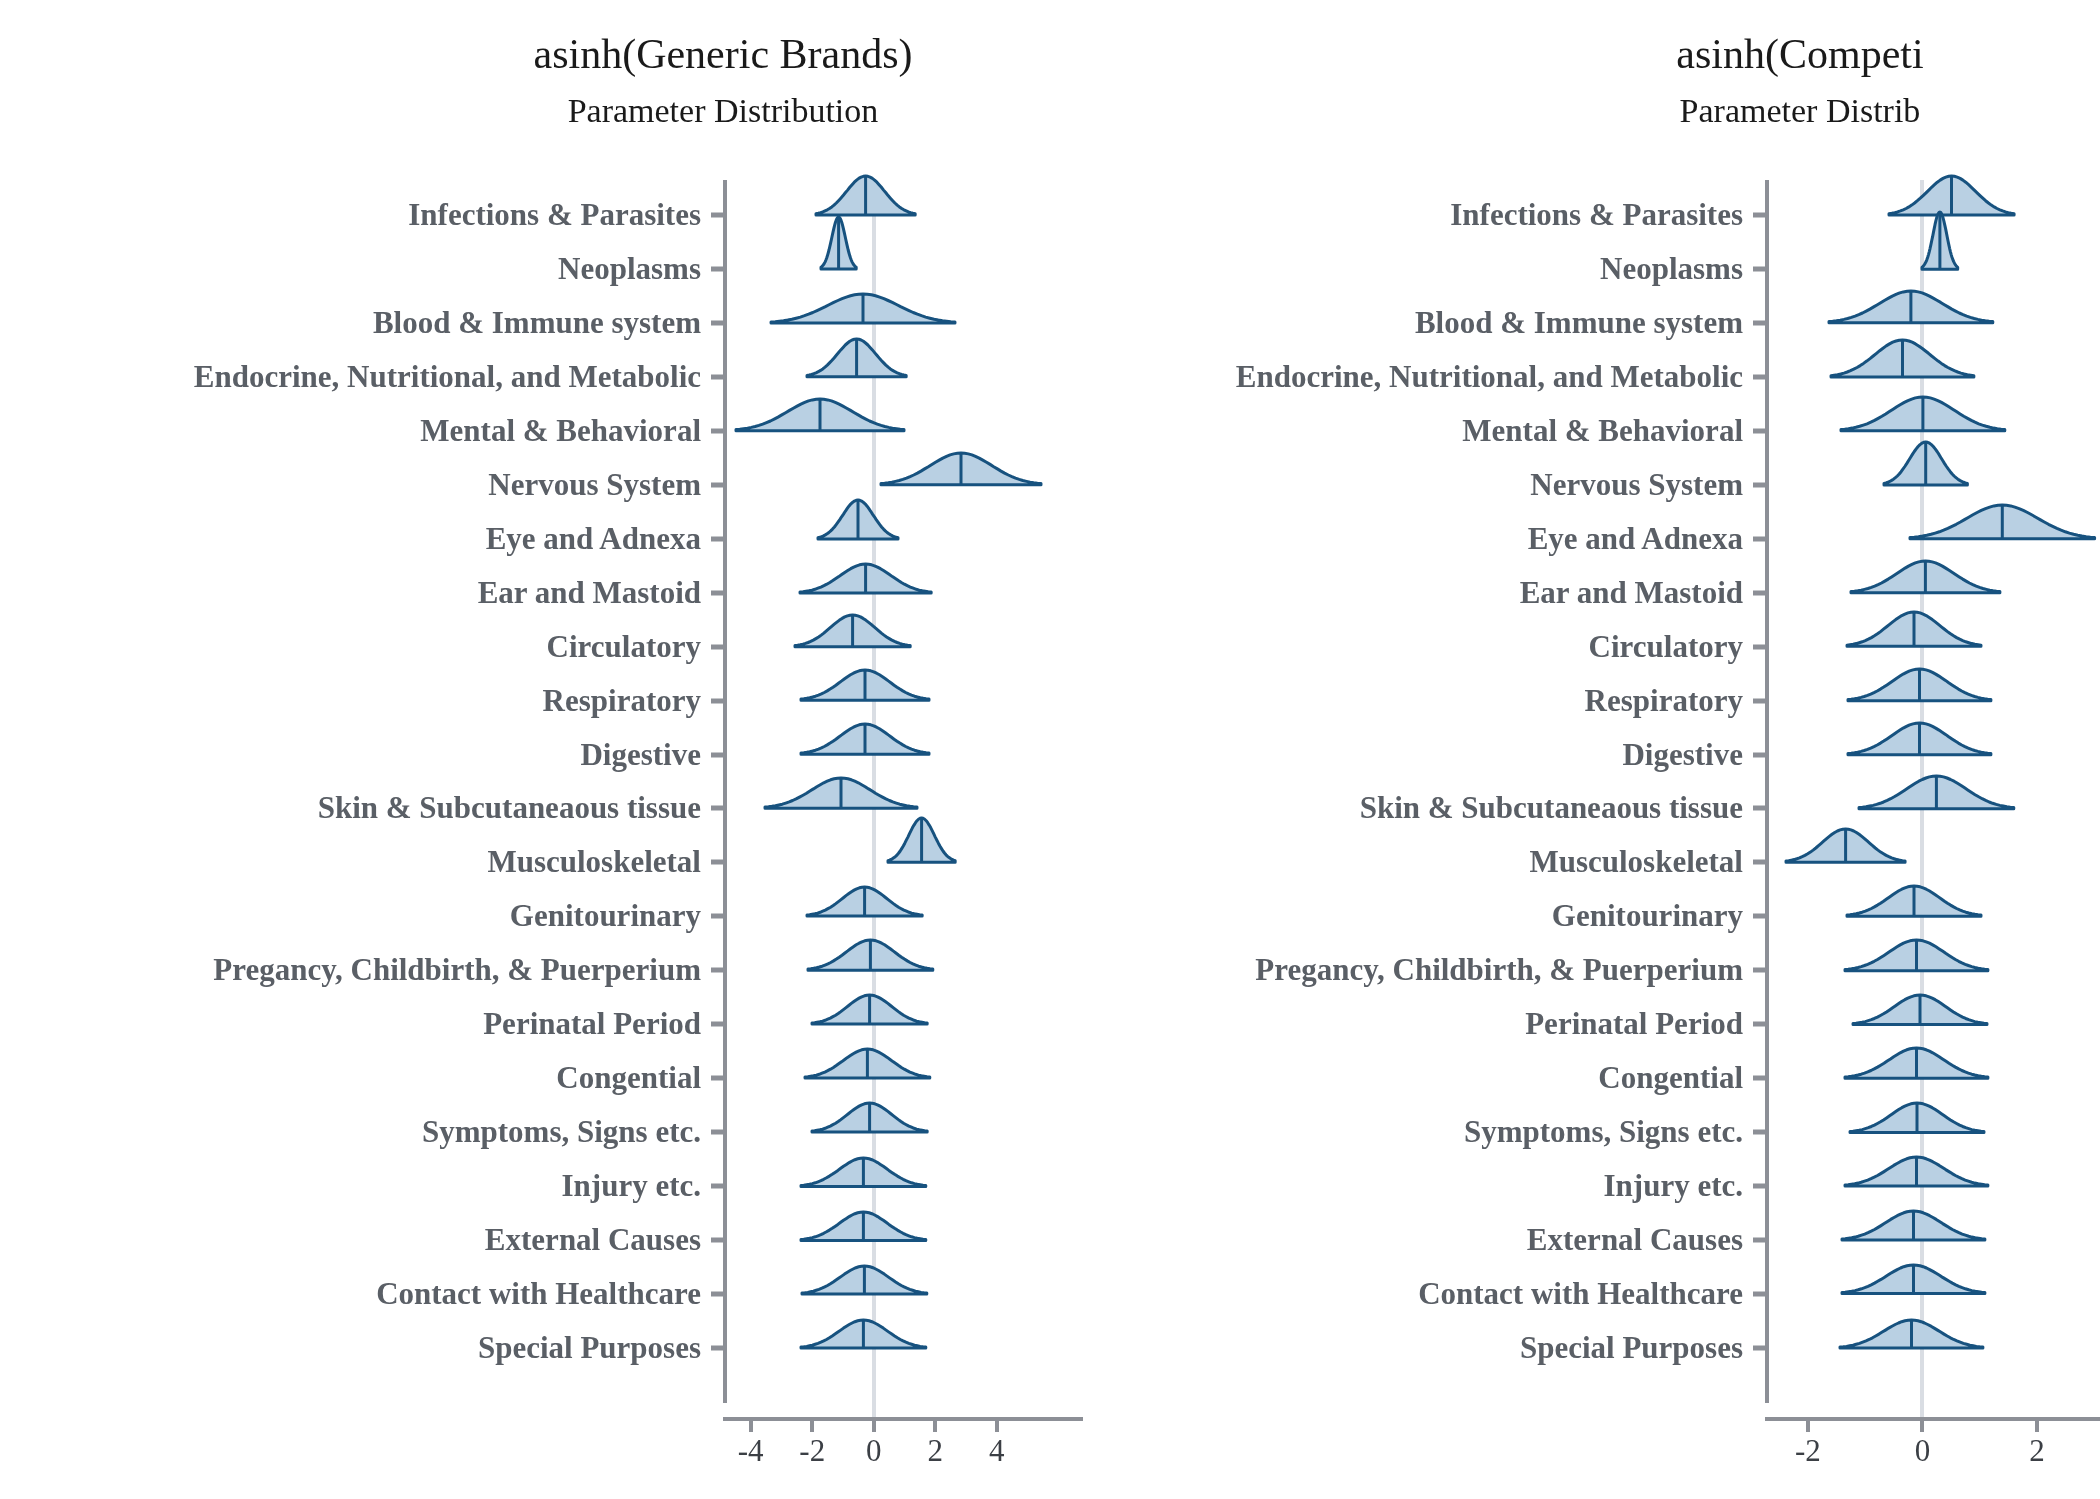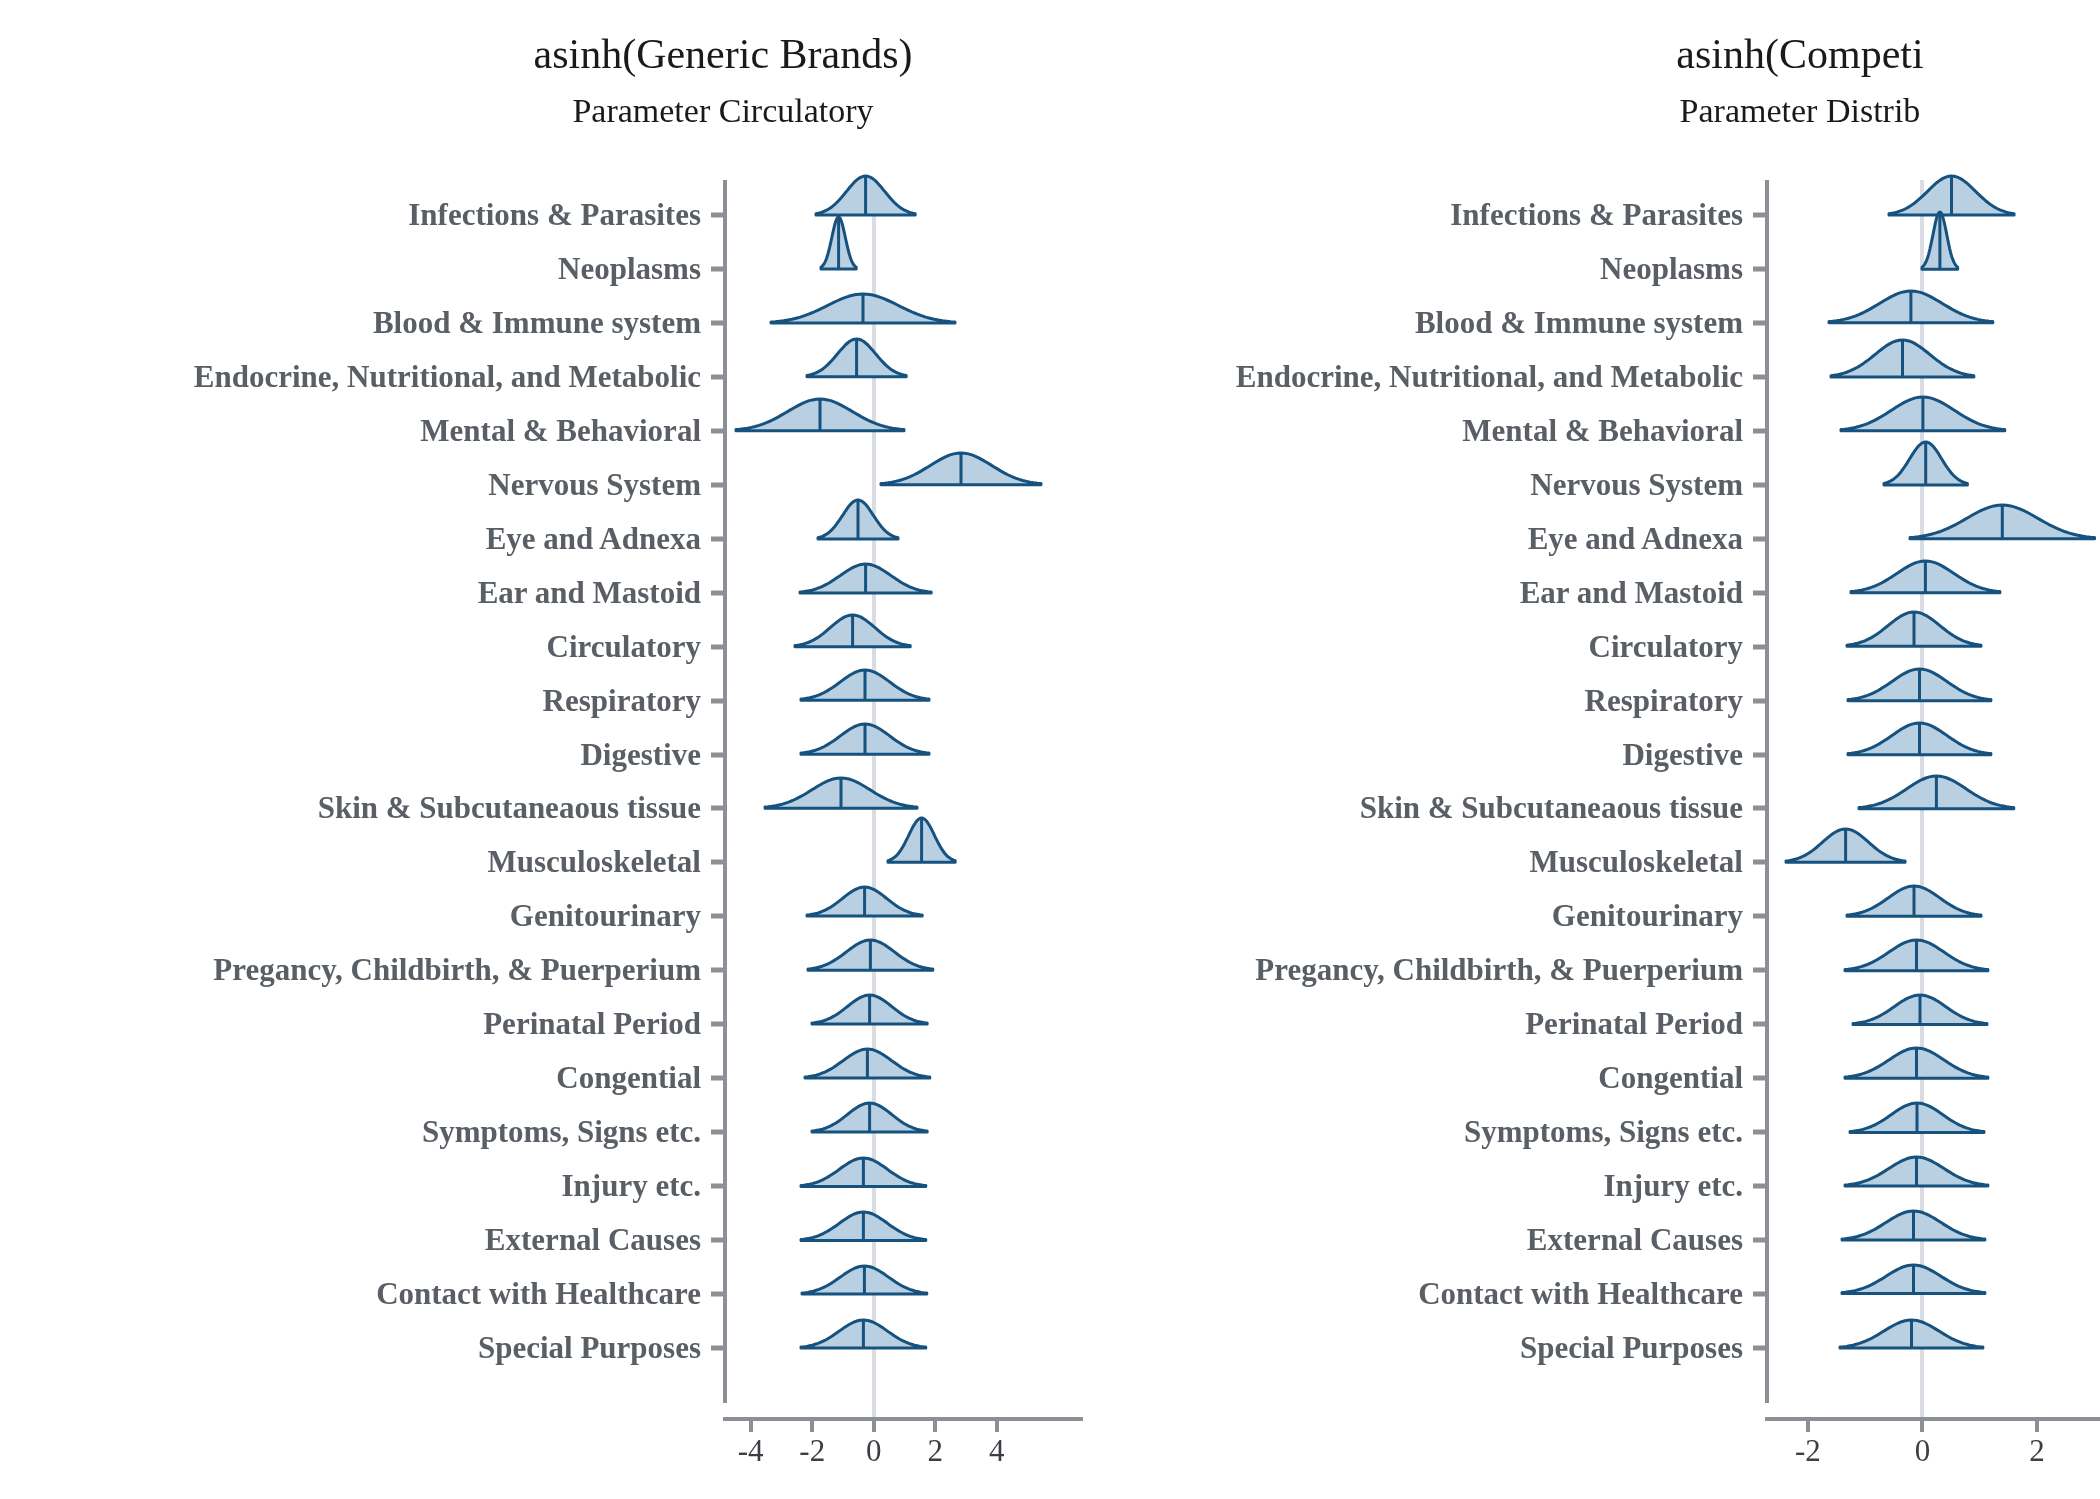--- a/index.html
+++ b/index.html
@@ -91,21 +91,21 @@
     display: block;
     overflow: visible;
   }
 </style>
 </head>
 <body>
 
 <div id="page">
     <div class="panel" style="left: 0px; width: 1140px;">
       <div class="panel-title" style="top: 30px; left: 323px; width: 800px;">asinh(Generic Brands)</div>
-      <div class="panel-subtitle" style="top: 92px; left: 323px; width: 800px;">Parameter Circulatory</div>
+      <div class="panel-subtitle" style="top: 92px; left: 323px; width: 800px;">Parameter Distribution</div>
       <div class="axis-line" style="left: 723px; top: 180px; width: 4px; height: 1223px;"></div>
       <div class="axis-line" style="left: 723px; top: 1417px; height: 4px; width: 360px;"></div>
       <div class="zero-line" style="left: 871.769px; top: 180px; height: 1237px;"></div>
       <div class="xtick-mark" style="left: 748.692px; top: 1421px;"></div>
       <div class="xtick-label" style="left: 750.692px; top: 1433px;">-4</div>
       <div class="xtick-mark" style="left: 810.231px; top: 1421px;"></div>
       <div class="xtick-label" style="left: 812.231px; top: 1433px;">-2</div>
       <div class="xtick-mark" style="left: 871.769px; top: 1421px;"></div>
       <div class="xtick-label" style="left: 873.769px; top: 1433px;">0</div>
       <div class="xtick-mark" style="left: 933.308px; top: 1421px;"></div>

